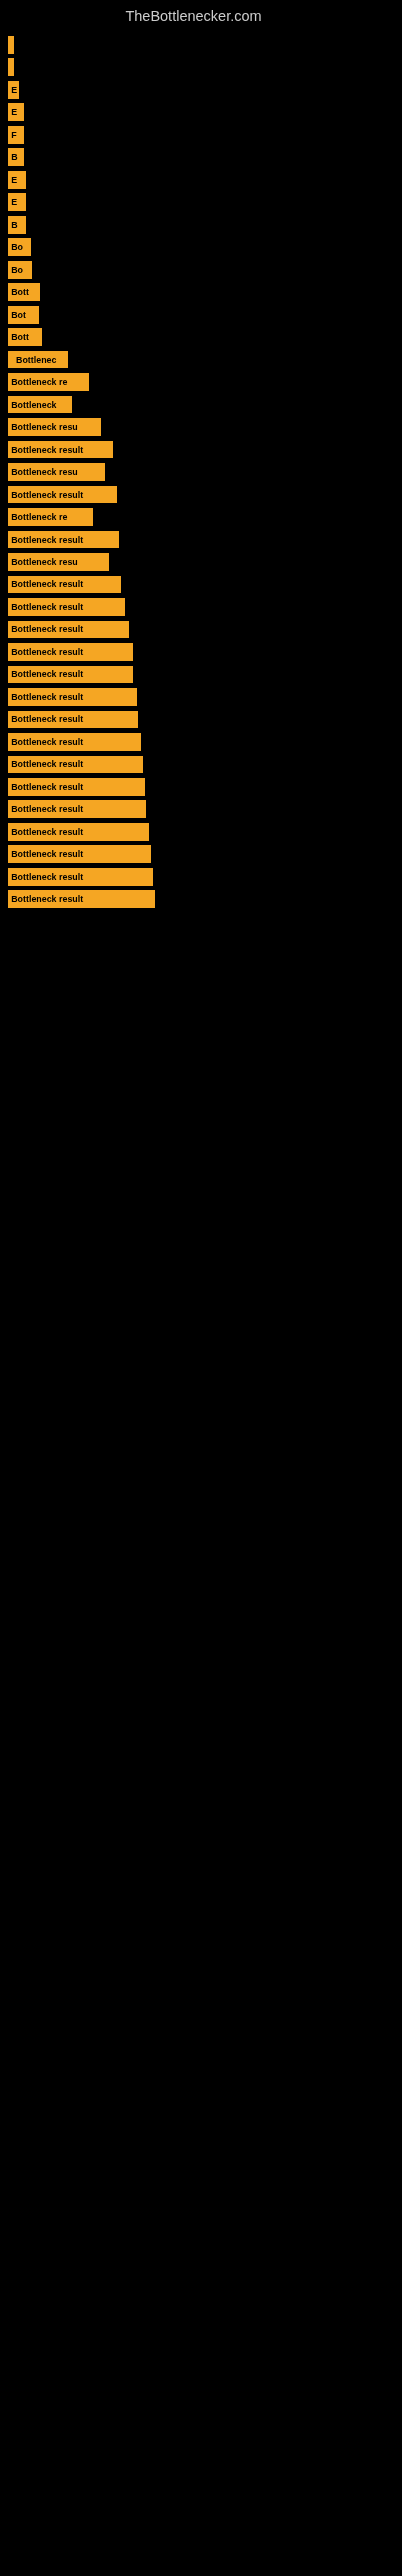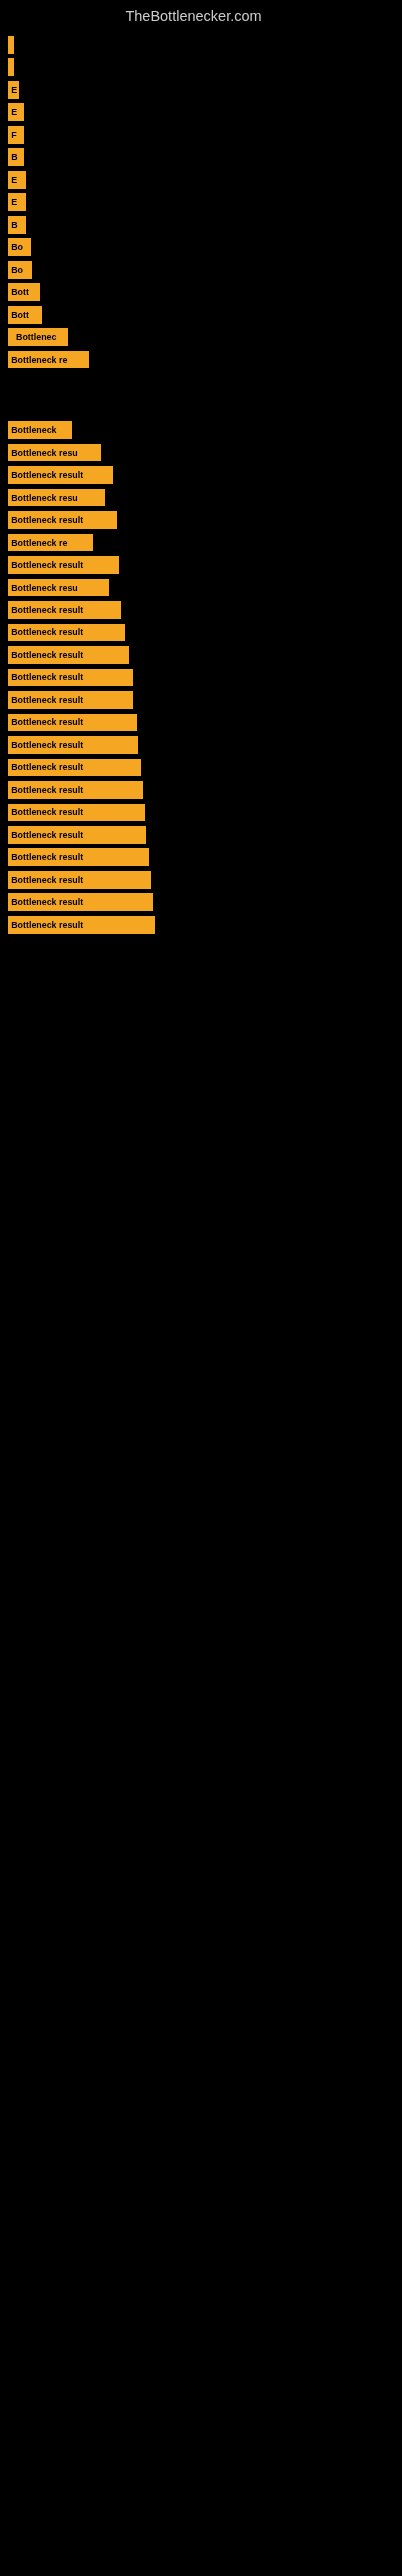--- a/index.html
+++ b/index.html
@@ -114,36 +114,41 @@
       <div class="bar" style="width: 24px;">
         <span class="bar-label">Bo</span>
       </div>
     </div>
     <div class="bar-item">
       <div class="bar" style="width: 32px;">
         <span class="bar-label">Bott</span>
       </div>
     </div>
     <div class="bar-item">
+      <div class="bar" style="width: 31px;">
+        <span class="bar-label">Bot</span>
+      </div>
+    </div>
+    <div class="bar-item">
       <div class="bar" style="width: 34px;">
         <span class="bar-label">Bott</span>
       </div>
     </div>
     <div class="bar-item">
       <div class="bar" style="width: 60px; padding-left: 8px;">
         <span class="bar-label">Bottlenec</span>
       </div>
     </div>
     <div class="bar-item">
       <div class="bar" style="width: 81px;">
         <span class="bar-label">Bottleneck re</span>
       </div>
     </div>
     <div class="bar-item">
-      <div class="bar" style="width: 64px; margin-top: 48px;">
+      <div class="bar" style="width: 64px;">
         <span class="bar-label">Bottleneck</span>
       </div>
     </div>
     <div class="bar-item">
       <div class="bar" style="width: 93px;">
         <span class="bar-label">Bottleneck resu</span>
       </div>
     </div>
     <div class="bar-item">
       <div class="bar" style="width: 105px;">

